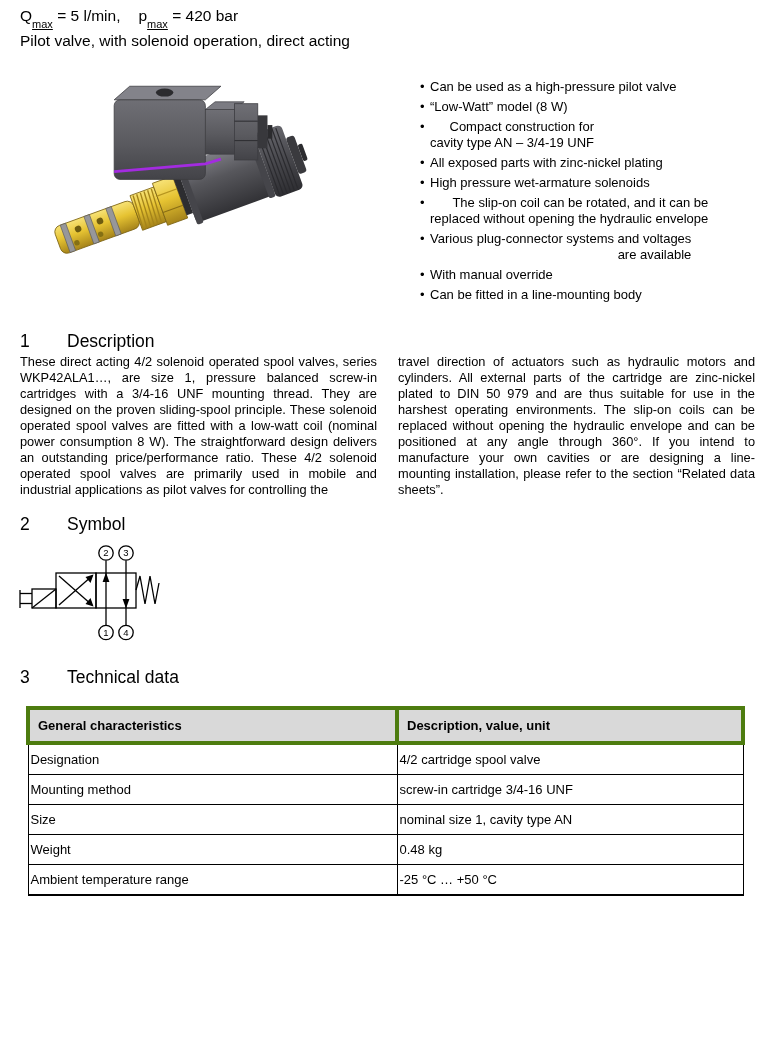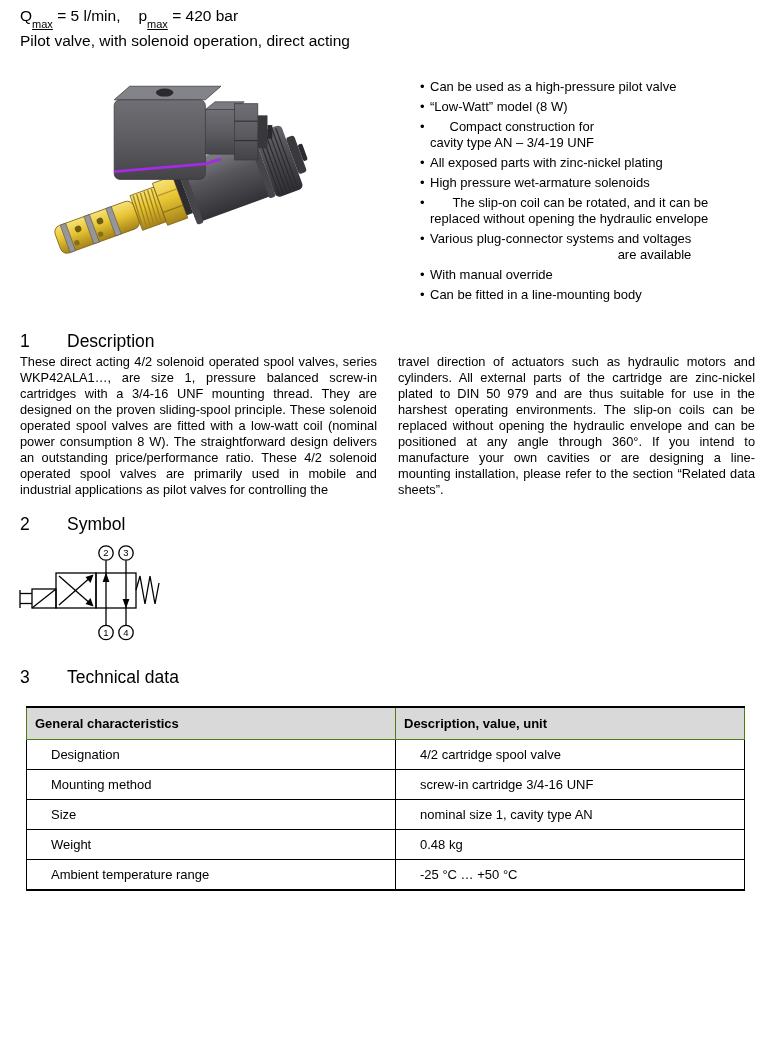--- a/index.html
+++ b/index.html
@@ -36,22 +36,22 @@
   .two-col .col { flex:1; }
 
   .sec-2 { margin-top:16px; }
   .symbol-wrap { margin-top:8px; margin-left:-6px; }
 
   .sec-3 { margin-top:20px; }
   table.tech { border-collapse:collapse; margin:18px 0 0 6px; width:719px; table-layout:fixed;
     border-top:2px solid #000; border-bottom:2px solid #000; font-size:13px; }
   table.tech col.c1 { width:369px; }
   table.tech th { background:#d9d9d9; font-weight:bold; text-align:left; height:27px;
-    padding:2px 8px; border:1px solid #4d7c0f; }
-  table.tech td { height:25px; padding:2px 24px; border:1px solid #000; }
+    padding:2px 8px; border:4px solid #4d7c0f; }
+  table.tech td { height:25px; padding:2px 2px; border:1px solid #000; }
 
   svg text { font-family:"Liberation Sans", sans-serif; }
 </style>
 </head>
 <body>
 
 <div class="page">
 
   <div class="specs">
     <span>Q</span><sub>max</sub><span> = 5 l/min,</span><span class="gap"></span><span>p</span><sub>max</sub><span> = 420 bar</span>

